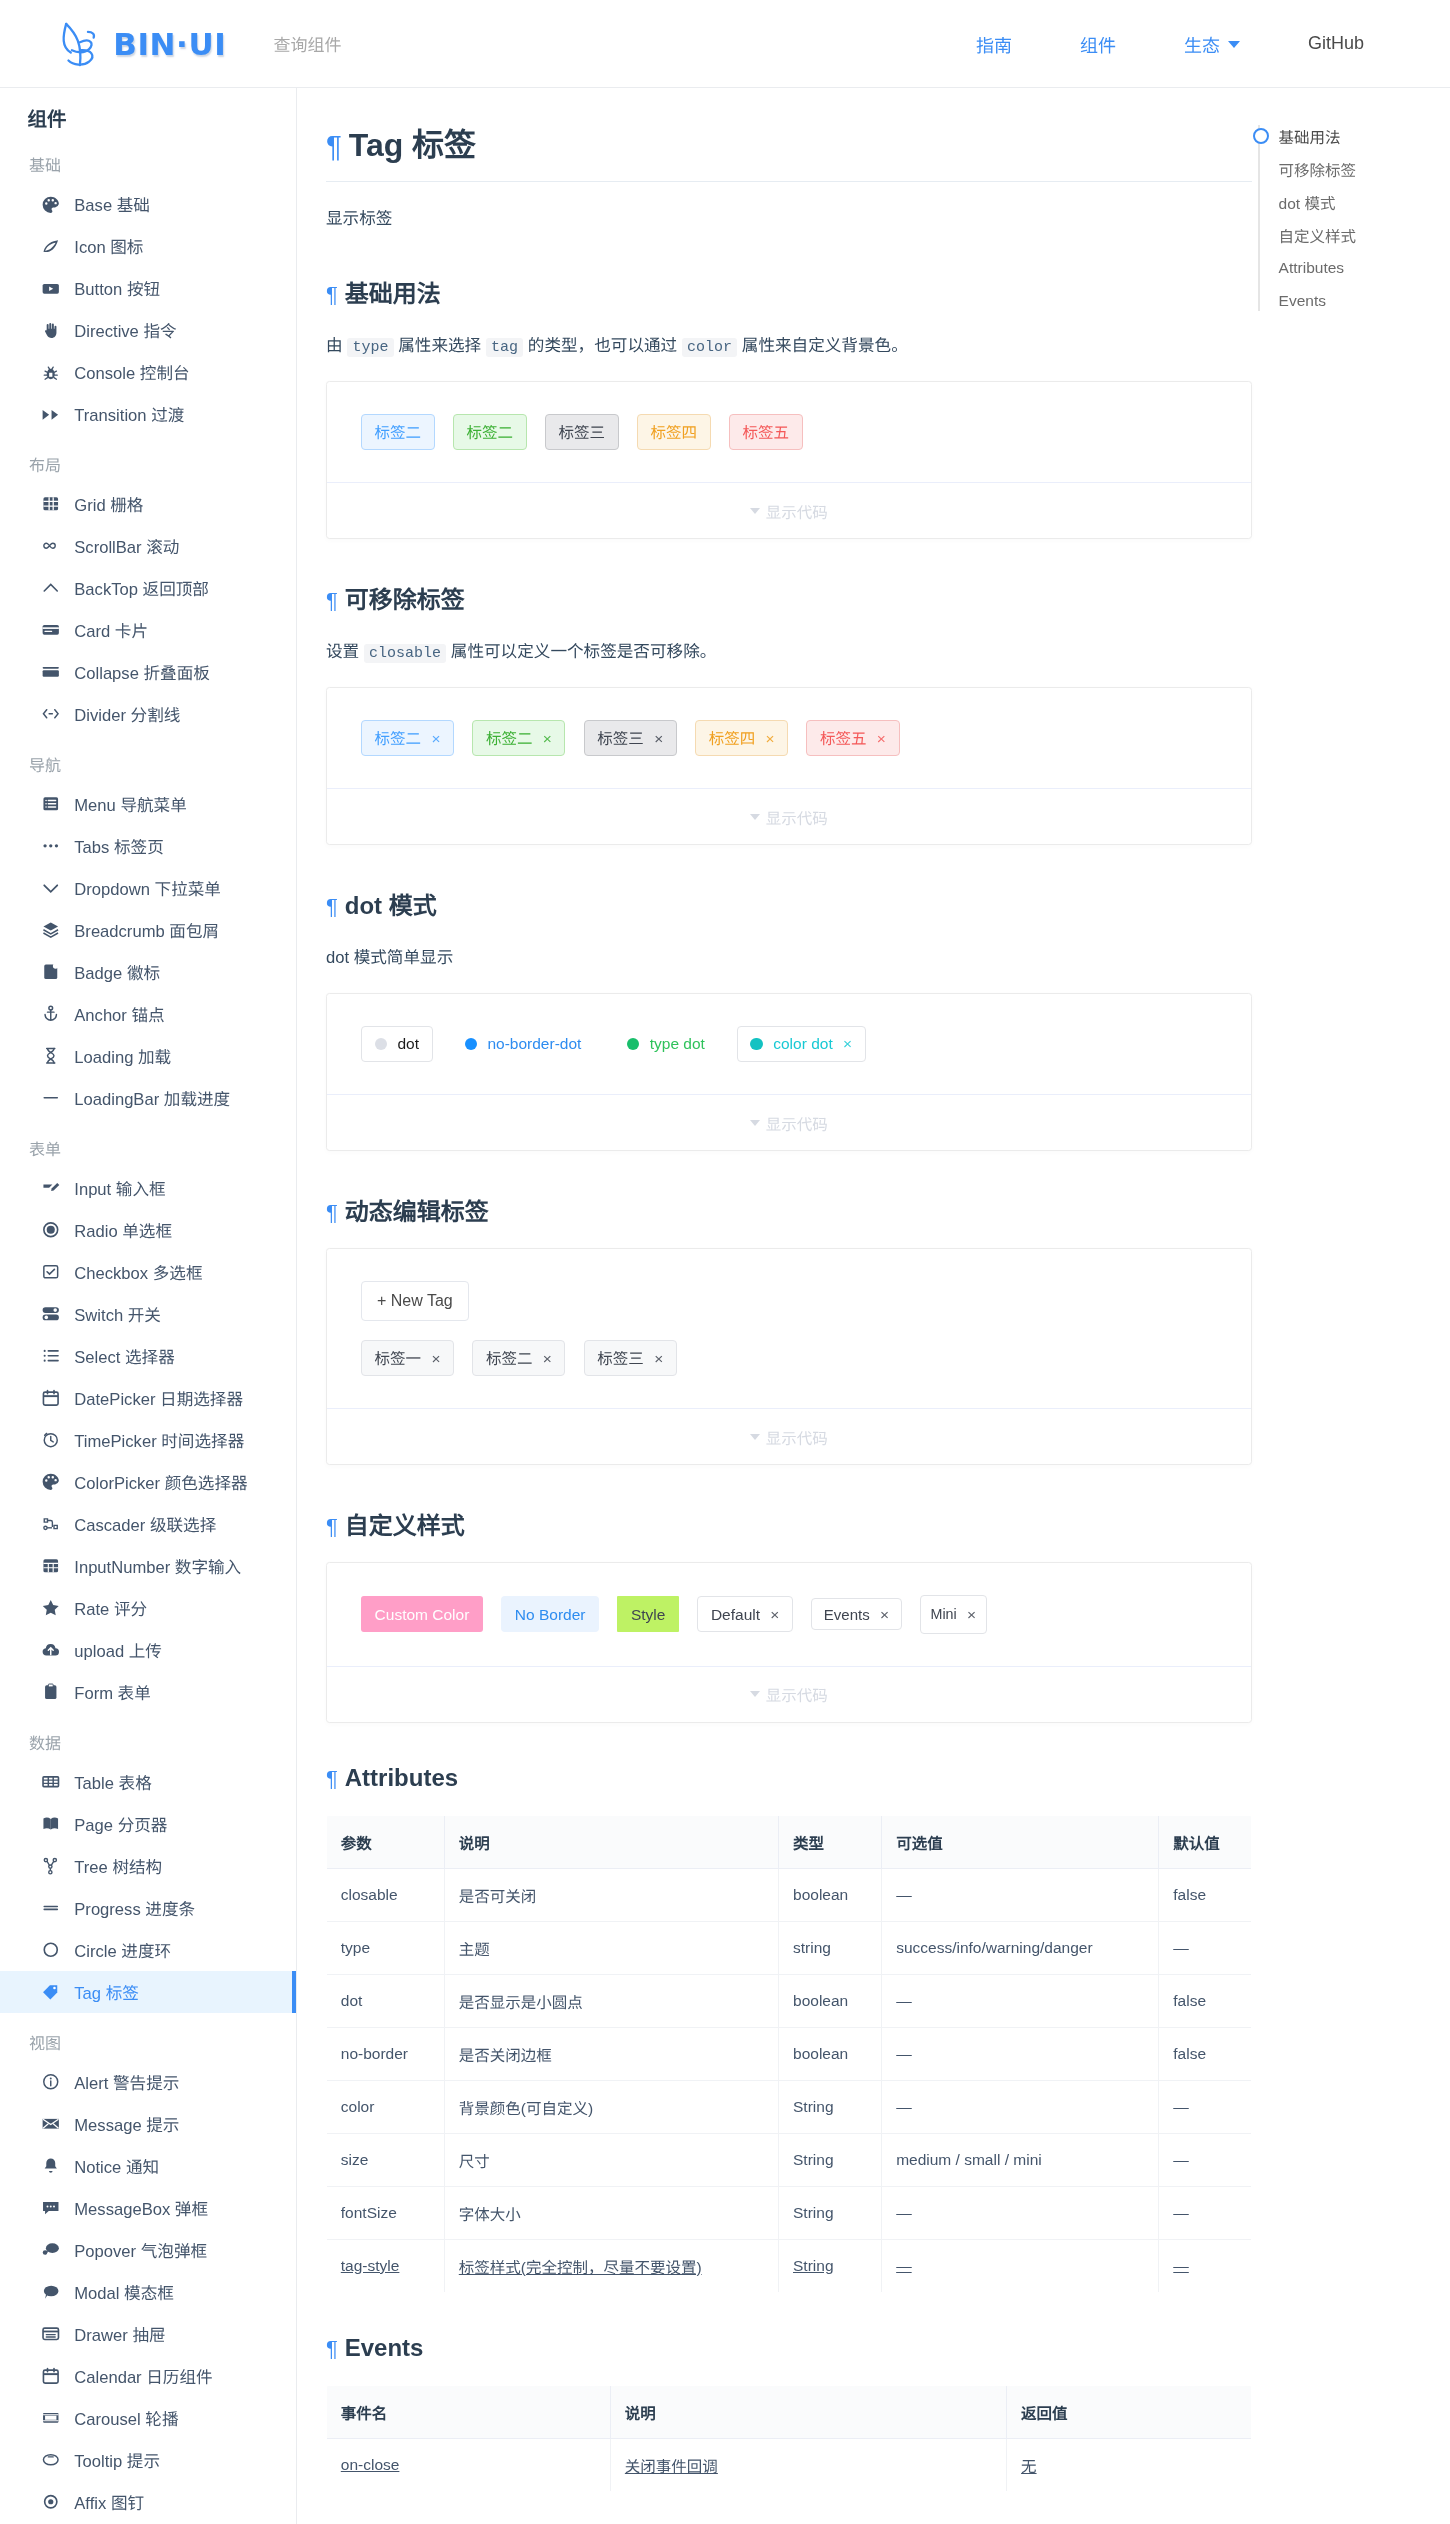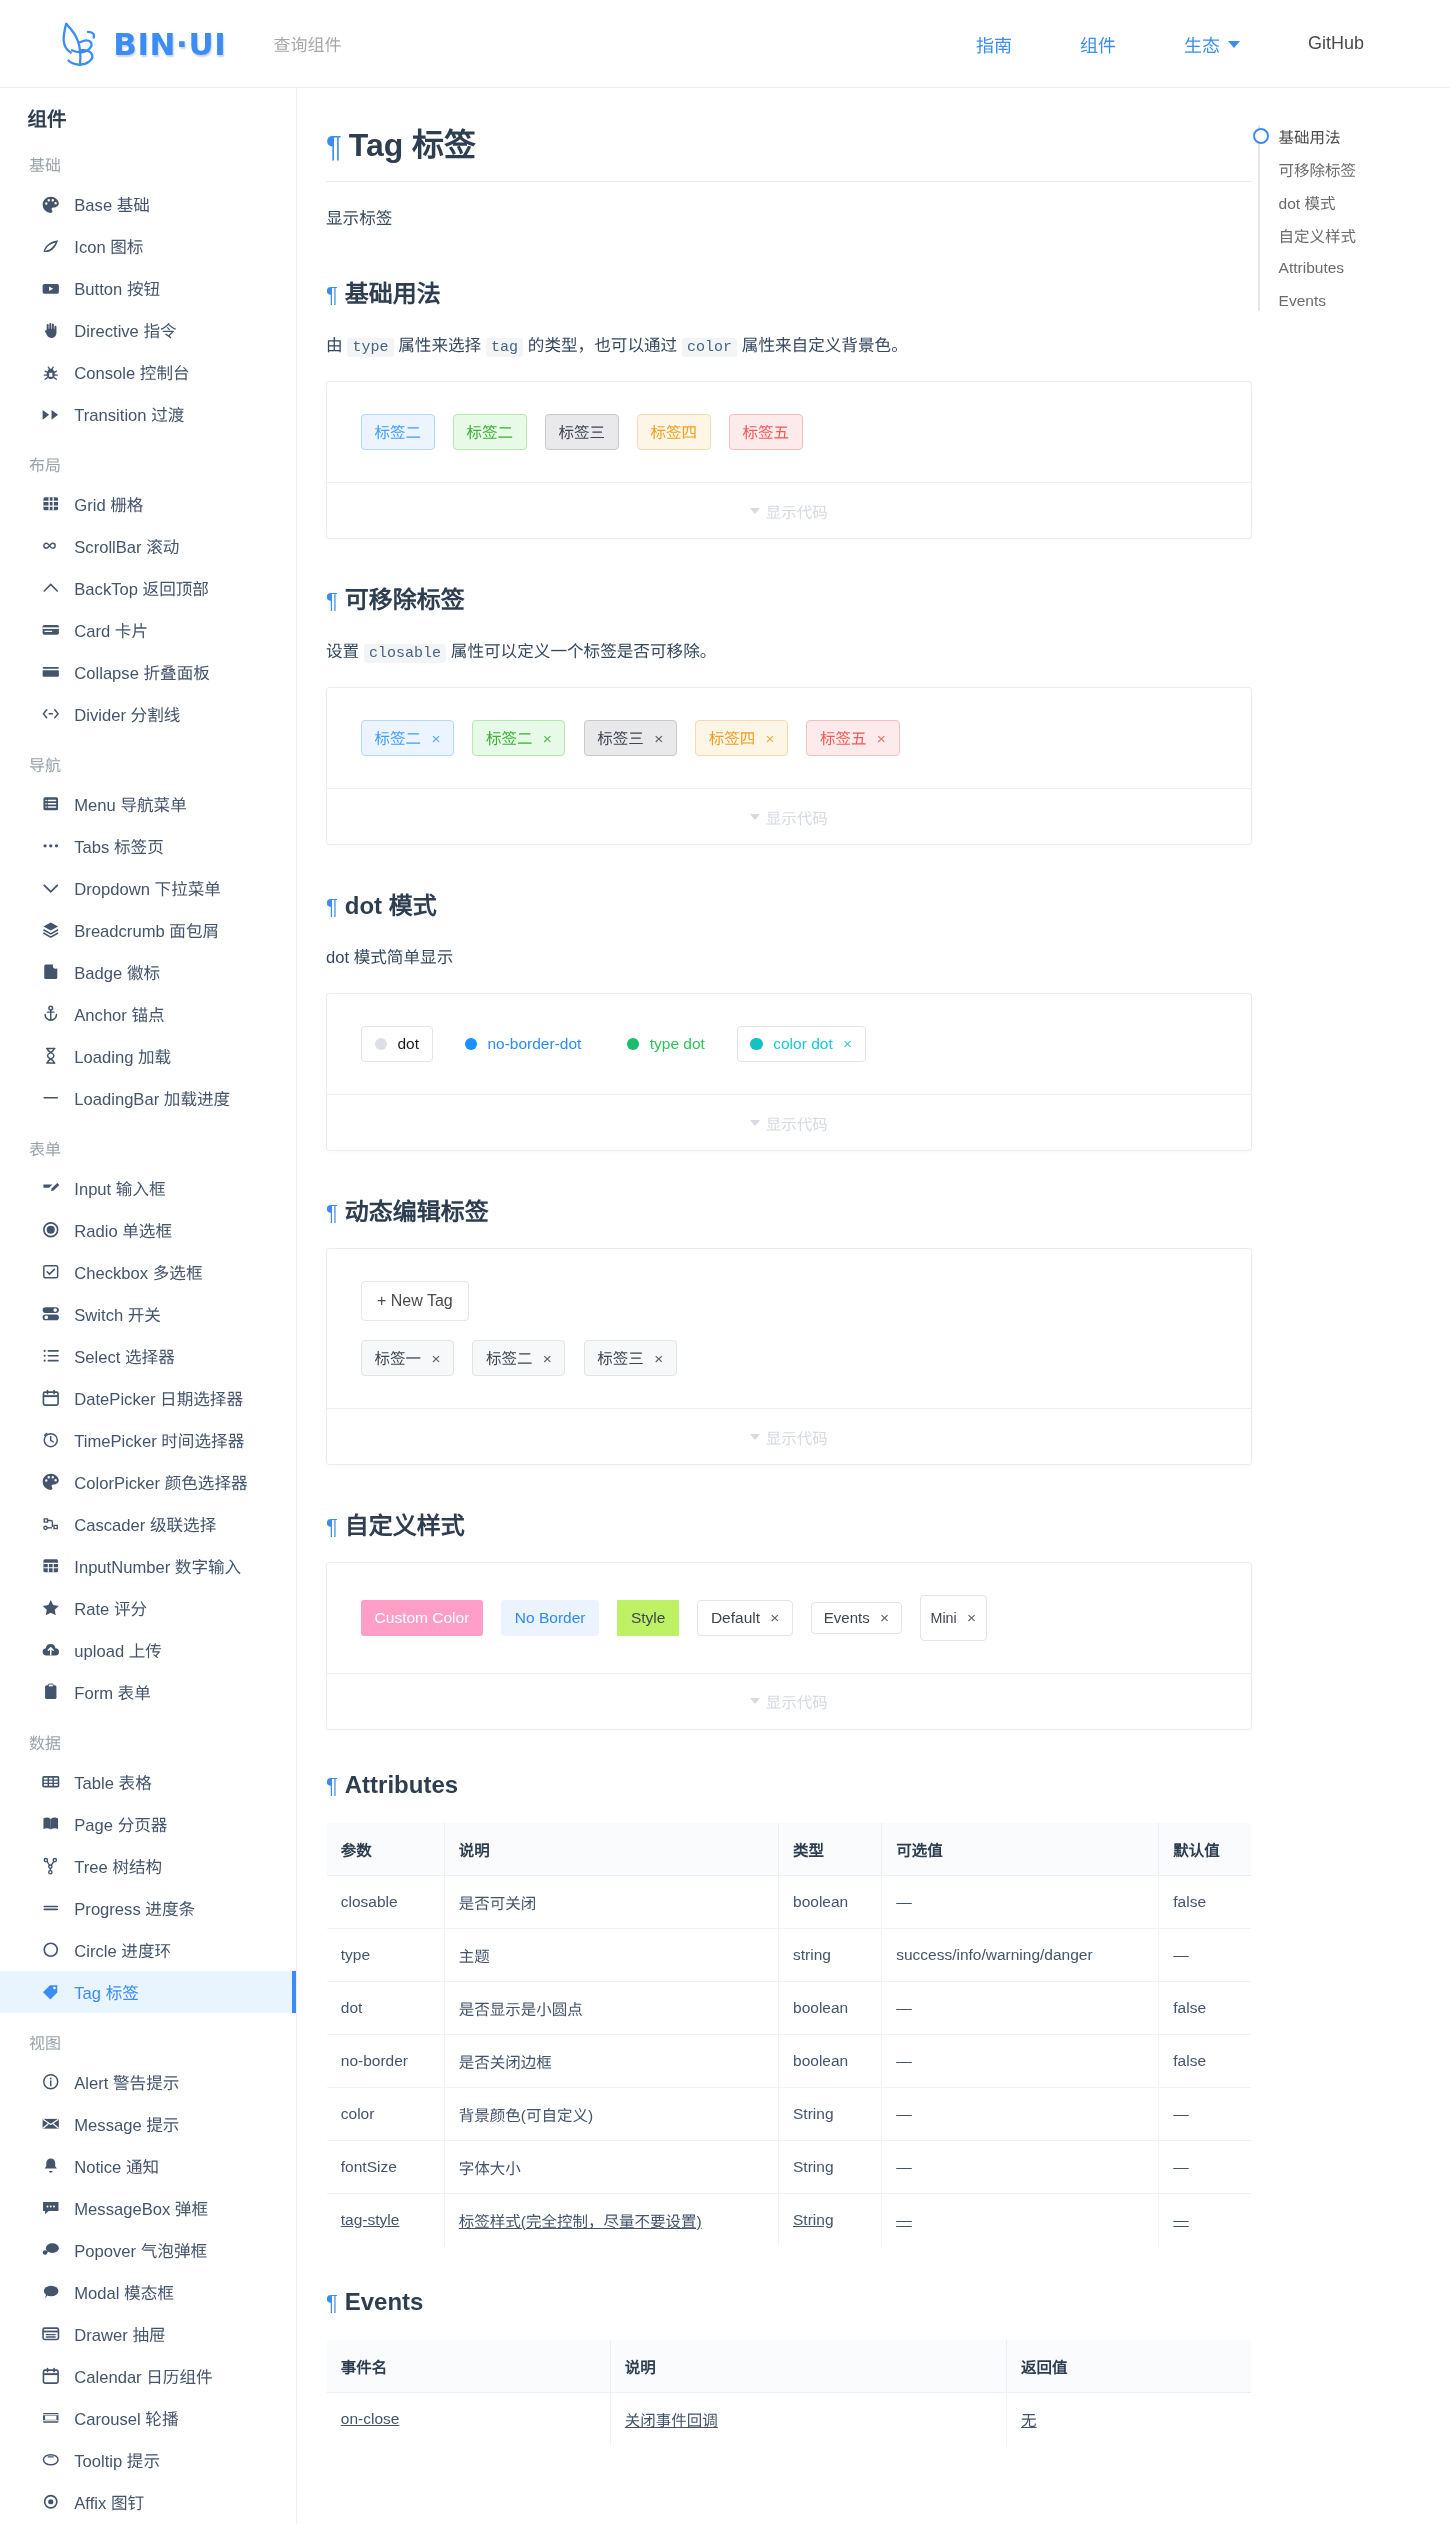--- a/index.html
+++ b/index.html
@@ -249,21 +249,21 @@
     display: inline-block;
     flex: 0 0 12.6px;
   }
   .tag-noborder { border-color: transparent; background: transparent; }
 
   .tag-custom-pink { background:#ff9ec7; color:#fff; border-color:transparent; border-radius:2.9px; }
   .tag-noborder-blue { background:#eaf3fe; color:#2d8cf0; border-color:transparent; }
   .tag-cyan { background:#bef264; color:#3f4550; border-color:transparent; border-radius:1px; }
 
   .tag.size-small { height: 32px; font-size: 15px; padding: 0 11.5px; }
-  .tag.size-mini  { height: 46px; font-size: 14.3px; padding: 0 9.7px; }
+  .tag.size-mini  { height: 39px; font-size: 14.3px; padding: 0 9.7px; }
 
   .newtag-btn {
     height: 40px;
     padding: 0 15px;
     border: 1.7px solid #e4e7ed;
     border-radius: 4px;
     background: #fff;
     color: #4a4a4a;
     font-size: 16px;
     cursor: pointer;
@@ -1061,20 +1061,27 @@
             <td>false</td>
           </tr>
           <tr>
             <td>color</td>
             <td>背景颜色(可自定义)</td>
             <td>String</td>
             <td>—</td>
             <td>—</td>
           </tr>
           <tr>
+            <td>size</td>
+            <td>尺寸</td>
+            <td>String</td>
+            <td>medium / small / mini</td>
+            <td>—</td>
+          </tr>
+          <tr>
             <td>fontSize</td>
             <td>字体大小</td>
             <td>String</td>
             <td>—</td>
             <td>—</td>
           </tr>
           <tr>
             <td>tag-style</td>
             <td>标签样式(完全控制，尽量不要设置)</td>
             <td>String</td>

